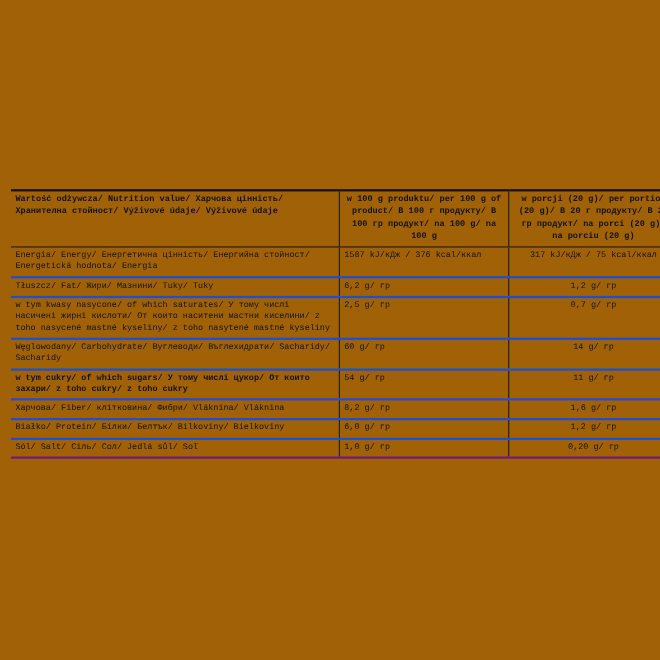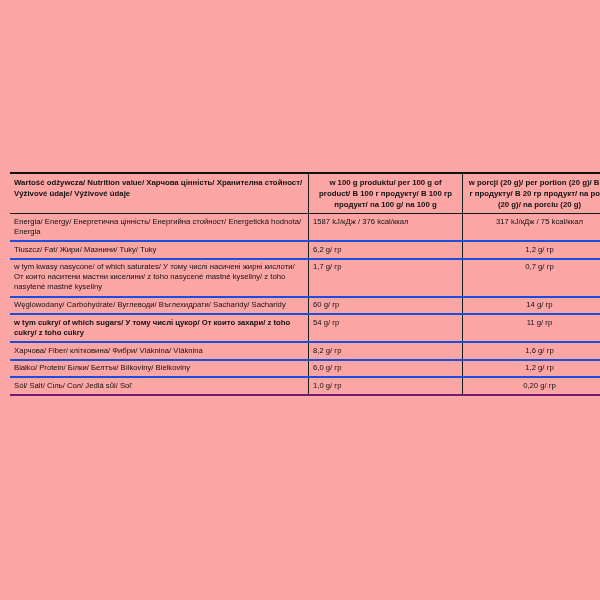--- a/index.html
+++ b/index.html
@@ -7,22 +7,22 @@
     padding: 0;
     width: 600px;
     height: 600px;
     background: #000000;
     overflow: hidden;
   }
   .page {
     position: relative;
     width: 600px;
     height: 600px;
-    background: #fca5a5;
-    font-family: Liberation Sans, sans-serif;
+    background: #a16207;
+    font-family: Liberation Mono, monospace;
     color: #111111;
   }
   .panel {
     position: absolute;
     left: 0px;
     top: 172px;
     width: 600px;
   }
   table.nutrition {
     width: 580px;
@@ -74,21 +74,21 @@
           <td class="c-100 val">1587 kJ/кДж / 376 kcal/ккал</td>
           <td class="c-port val">317 kJ/кДж / 75 kcal/ккал</td>
         </tr>
         <tr>
           <td class="c-label">Tłuszcz/ Fat/ Жири/ Мазнини/ Tuky/ Tuky</td>
           <td class="c-100 val">6,2 g/ гр</td>
           <td class="c-port val">1,2 g/ гр</td>
         </tr>
         <tr>
           <td class="c-label">w tym kwasy nasycone/ of which saturates/ У тому числі насичені жирні кислоти/ От които наситени мастни киселини/ z toho nasycené mastné kyseliny/ z toho nasytené mastné kyseliny</td>
-          <td class="c-100 val">1,7 g/ гр</td>
+          <td class="c-100 val">2,5 g/ гр</td>
           <td class="c-port val">0,7 g/ гр</td>
         </tr>
         <tr>
           <td class="c-label">Węglowodany/ Carbohydrate/ Вуглеводи/ Въглехидрати/ Sacharidy/ Sacharidy</td>
           <td class="c-100 val">60 g/ гр</td>
           <td class="c-port val">14 g/ гр</td>
         </tr>
         <tr>
           <td class="c-label bold">w tym cukry/ of which sugars/ У тому числі цукор/ От които захари/ z toho cukry/ z toho cukry</td>
           <td class="c-100 val">54 g/ гр</td>

